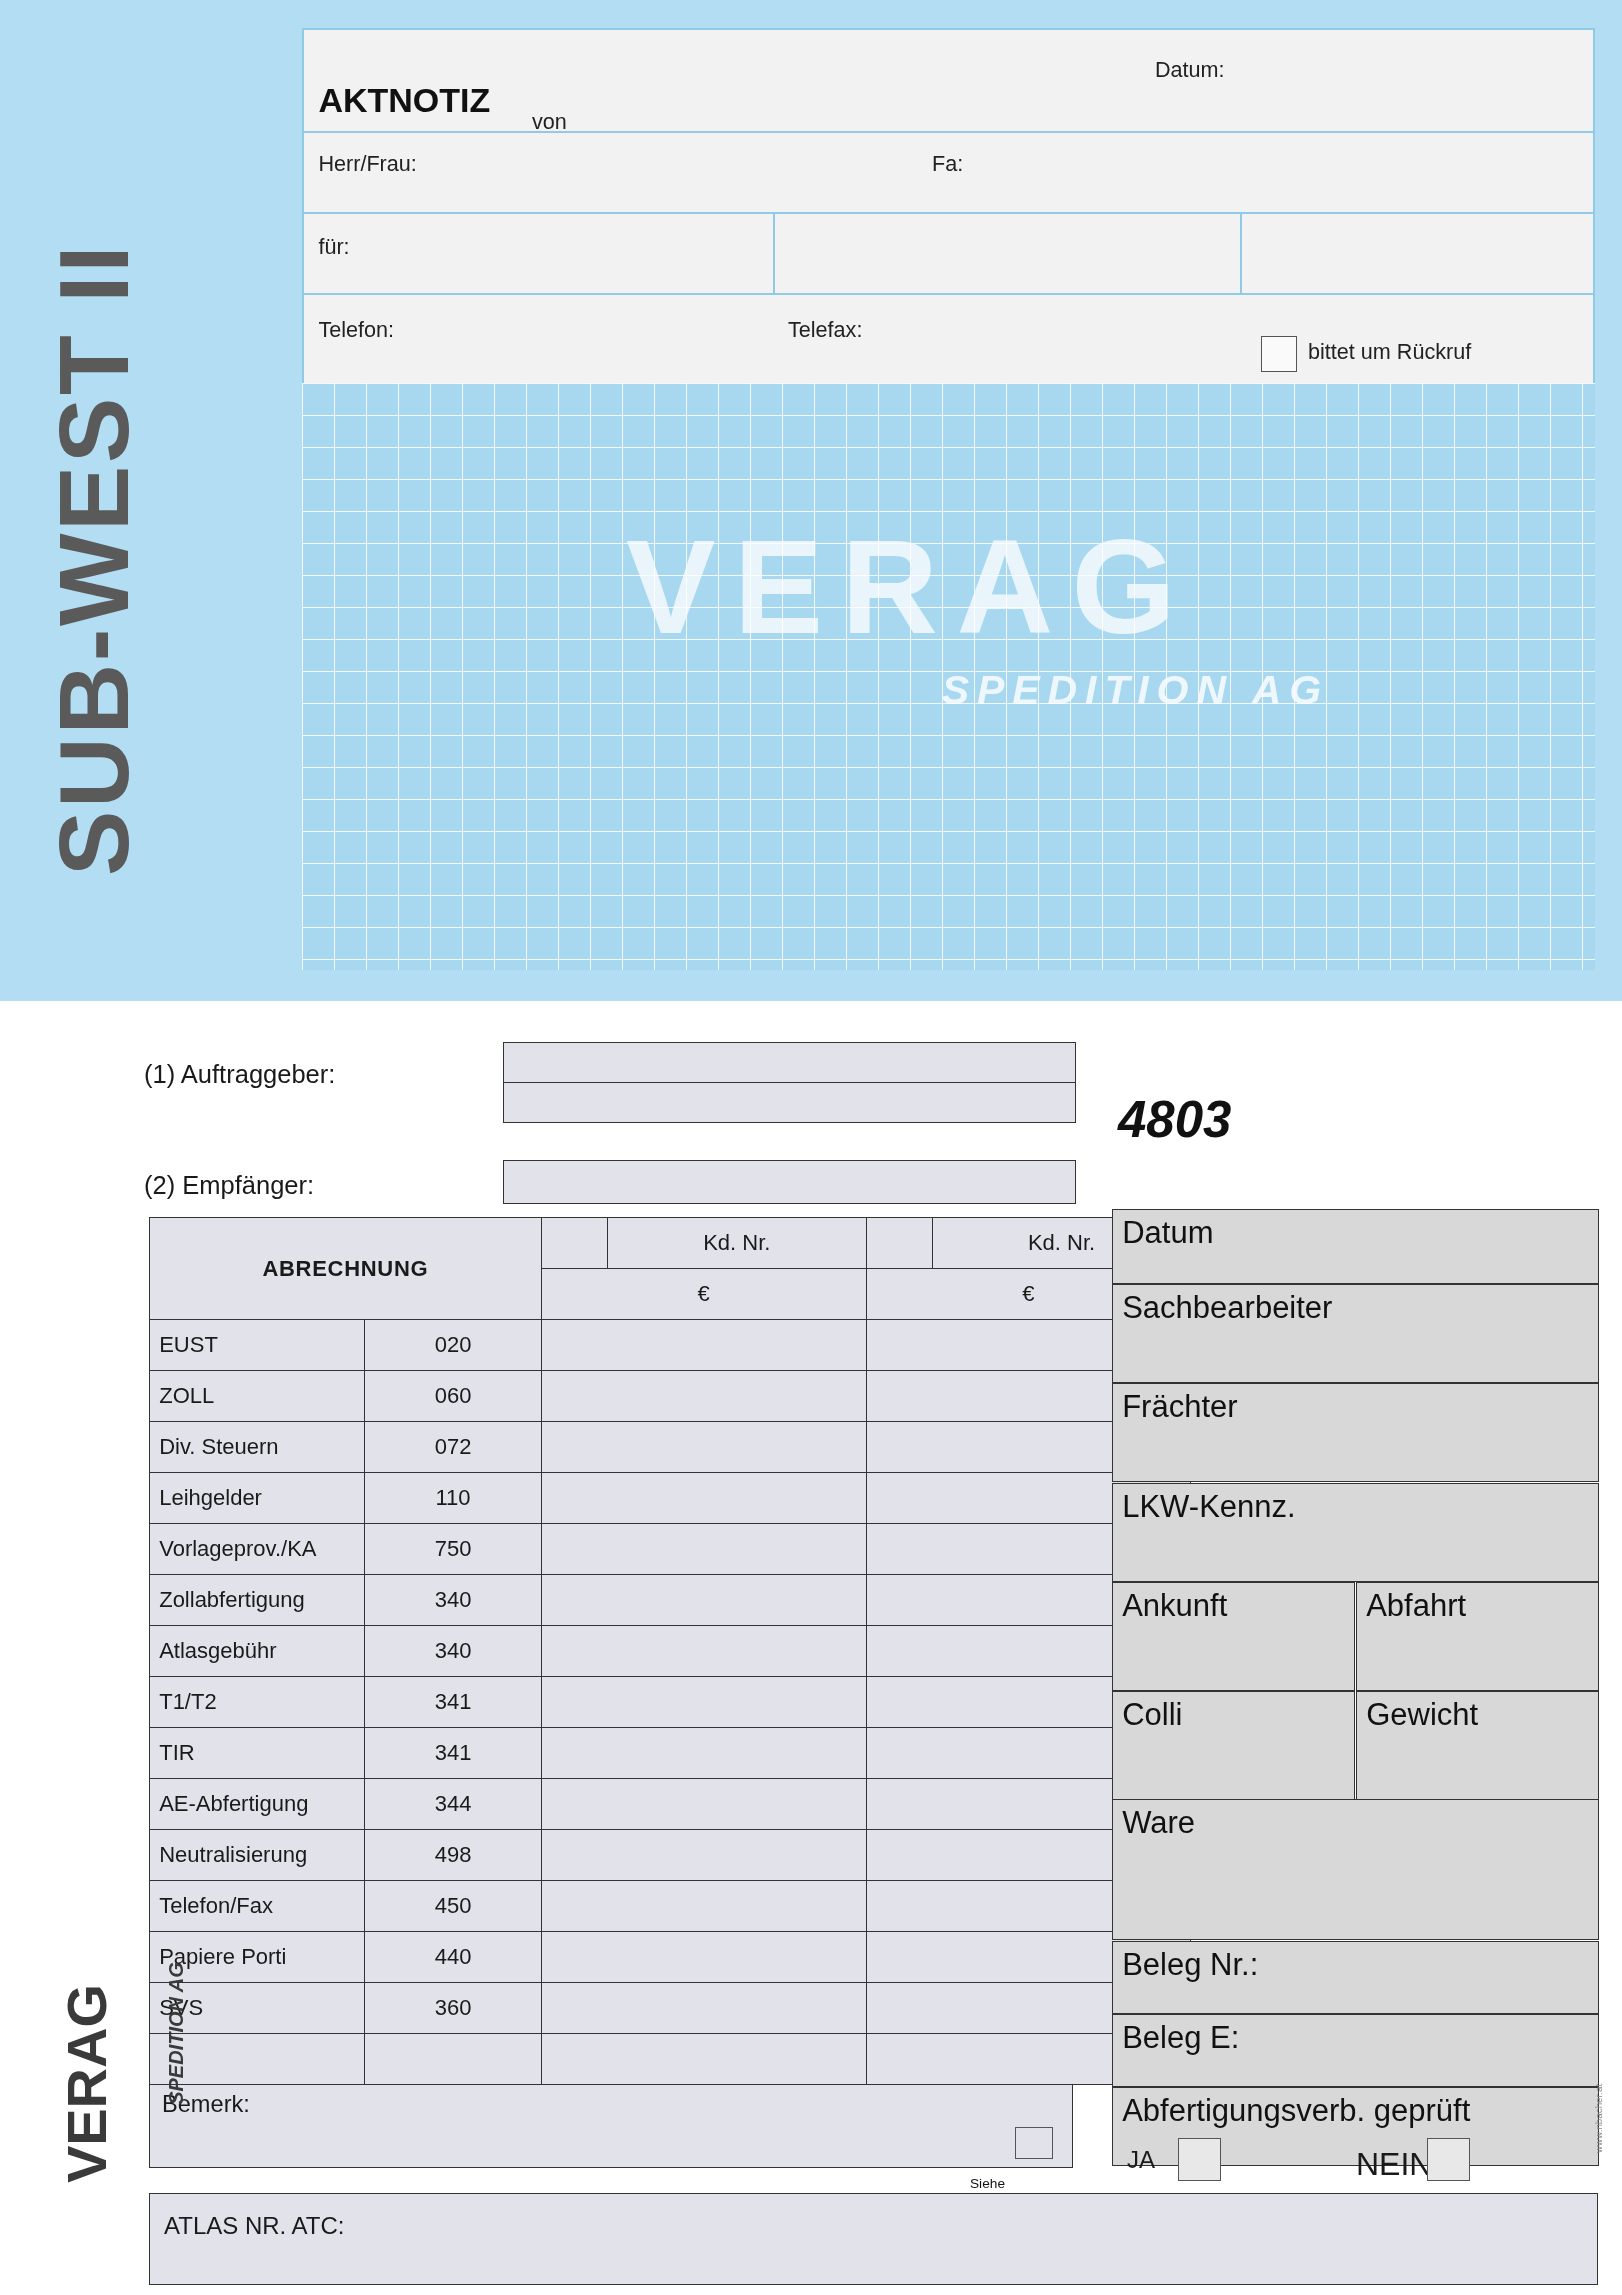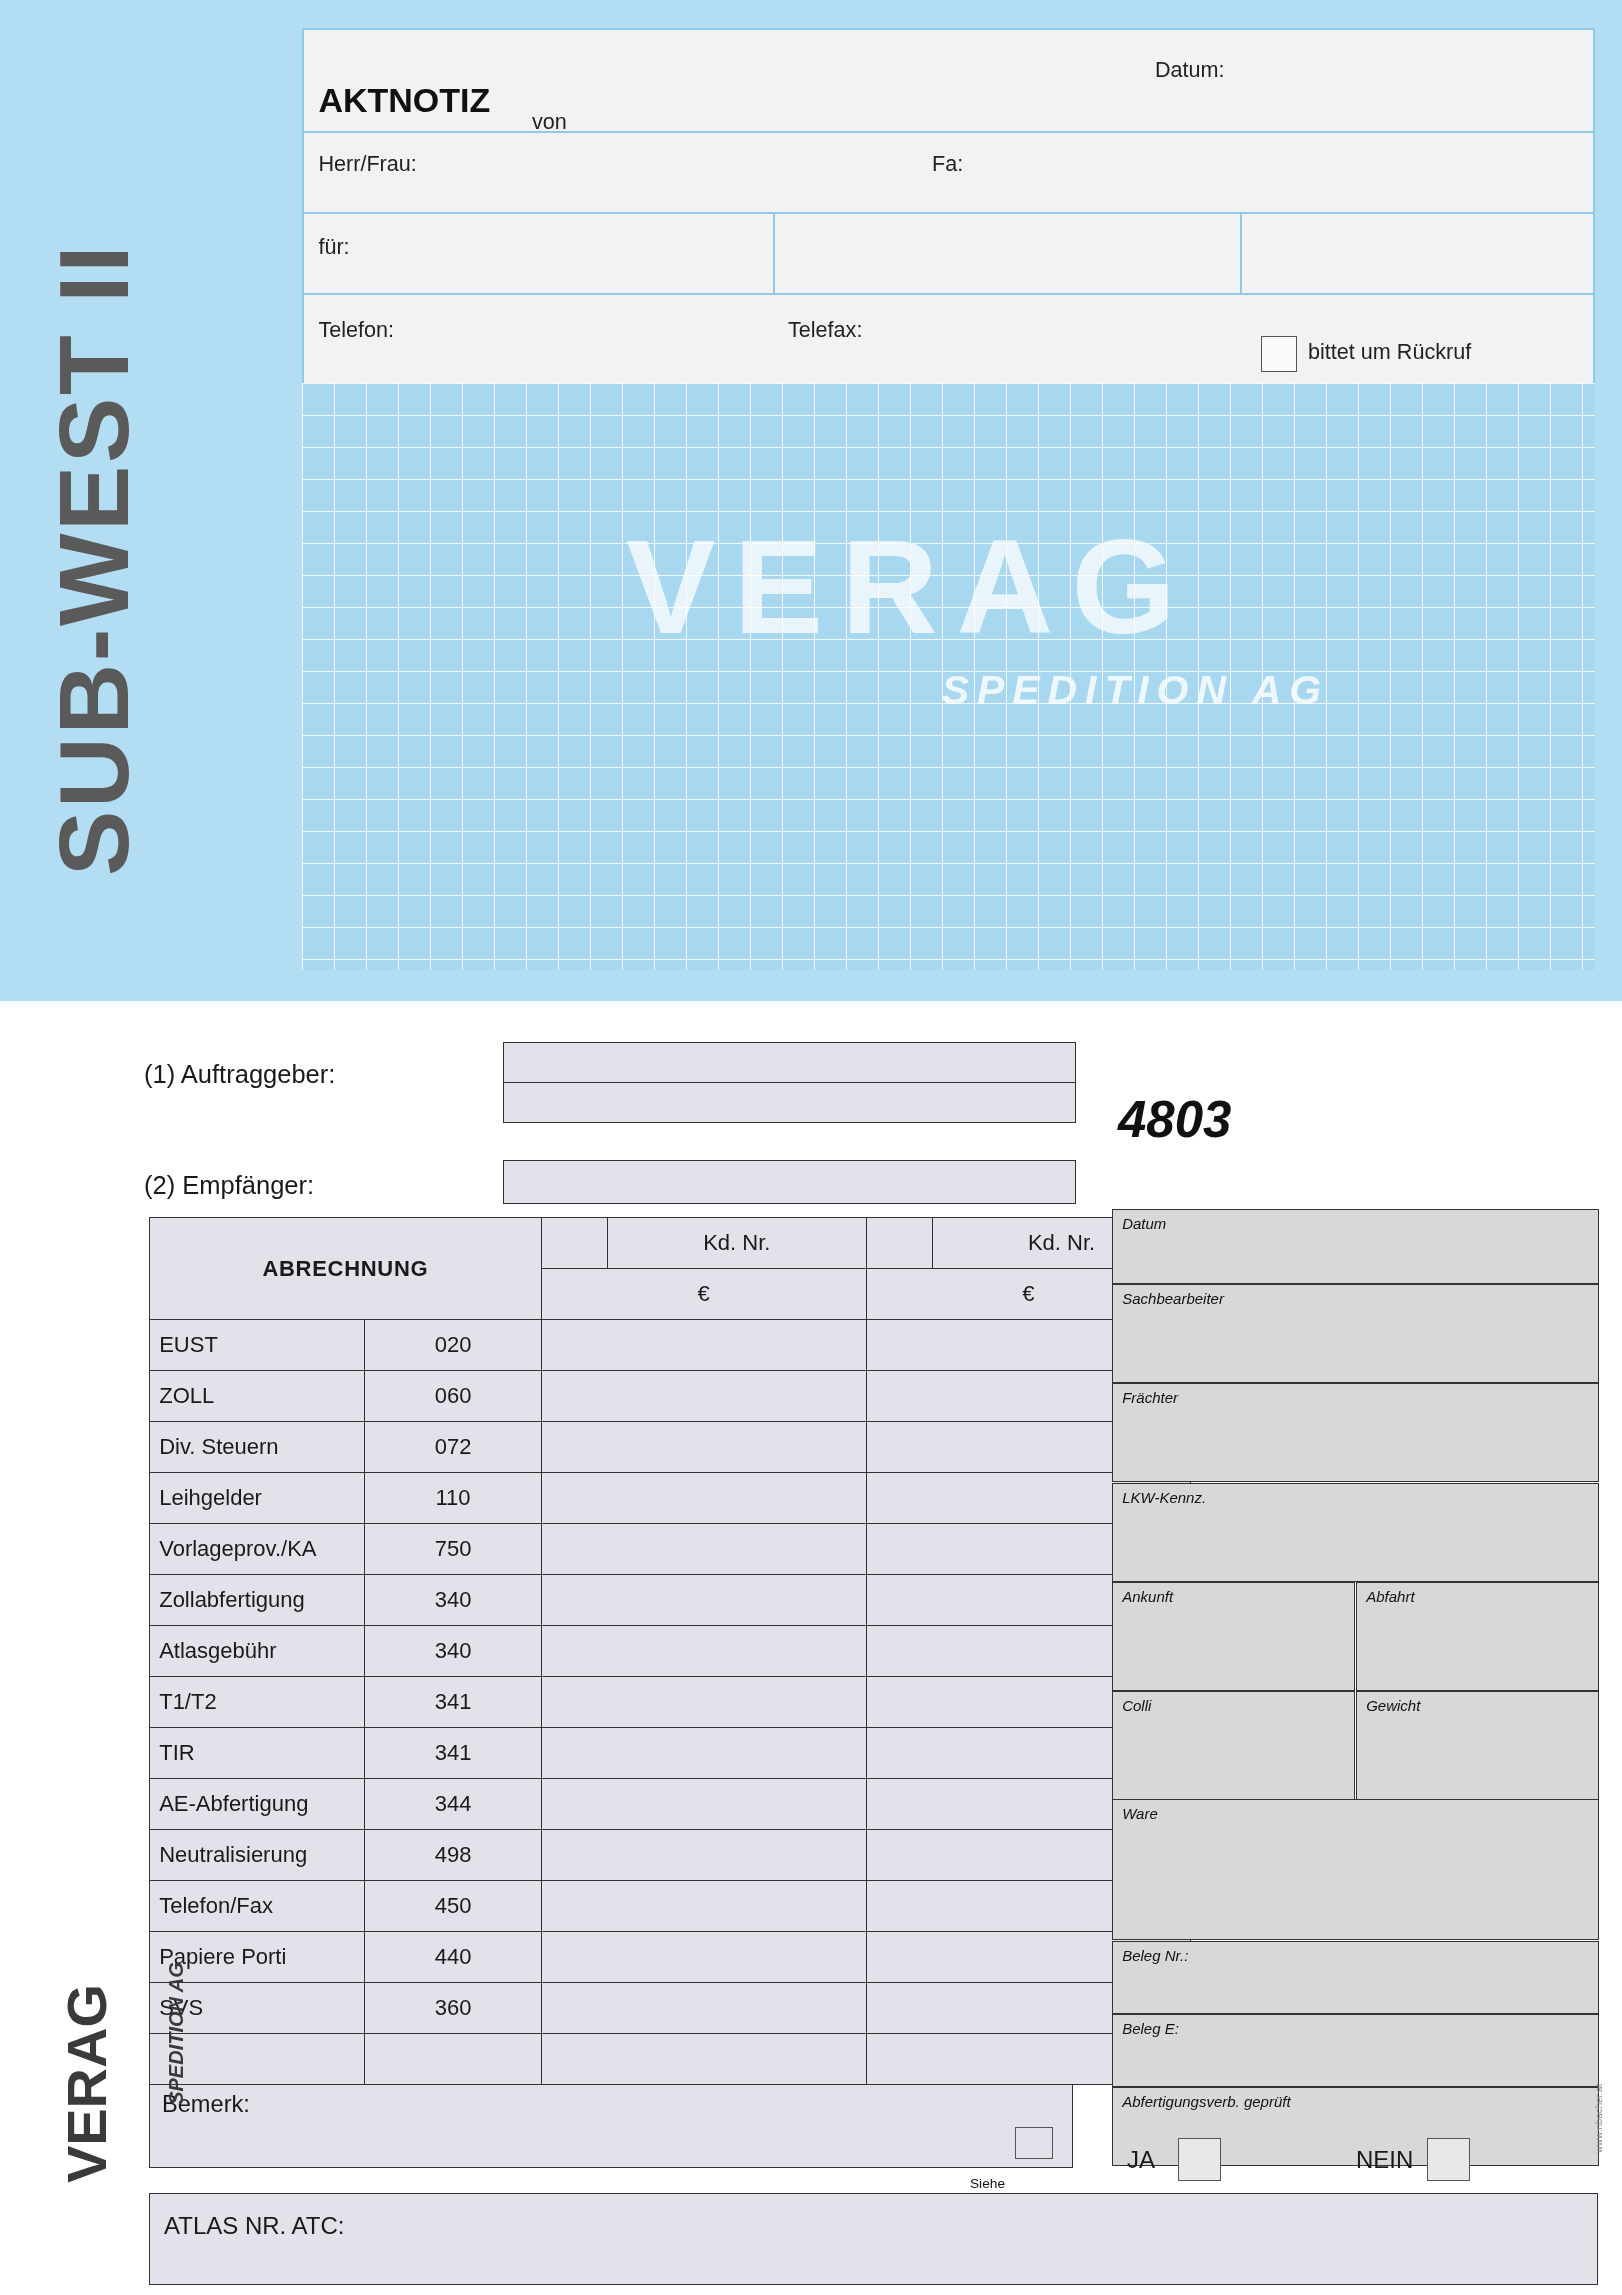--- a/index.html
+++ b/index.html
@@ -82,21 +82,21 @@
 
   .num4803{ position:absolute; left:1118px; top:1090px; font-size:51px; font-weight:bold; font-style:italic; color:#111; }
 
   table.abr{ position:absolute; left:149px; top:1217px; border-collapse:collapse; }
   table.abr td{ border:1.3px solid #333; background:#e2e2ea; font-size:22px; padding:0 9.2px; height:50px; }
   td.head{ background:#e2e2ea; }
   .abr-title{ font-size:26px; font-weight:bold; text-align:center; letter-spacing:0.7px;}
   .ctr{ text-align:center; }
 
   .rbox{ position:absolute; border:1.3px solid #333; background:#d8d8d8; box-sizing:border-box; }
-  .rbox .rl{ position:absolute; left:9.2px; top:5.2px; font-size:15px; color:#111;font-style:italic;}
+  .rbox .rl{ position:absolute; left:9.2px; top:5.2px; font-size:31px; color:#111;}
 
   .bemerk{ position:absolute; left:149px; top:2084px; width:924px; height:84px; border:1.3px solid #333; background:#e2e2ea; box-sizing:border-box;}
   .atlas{ position:absolute; left:149px; top:2193px; width:1449px; height:92px; border:1.3px solid #333; background:#e2e2ea; box-sizing:border-box;}
   .tiny{ font-size:13.7px; line-height:15px; color:#111; }
 
   .vcredit{
     position:absolute; left:1593px; top:2153px; transform:rotate(-90deg); transform-origin:0 0;
     font-size:9.8px; color:#888; white-space:nowrap;
   }
 </style>
@@ -303,21 +303,21 @@
   <span class="rl">Beleg Nr.:</span>
 </div>
 <div class="rbox" style="left:1112px; top:2014px; width:487px; height:73px;">
   <span class="rl">Beleg E:</span>
 </div>
 <div class="rbox" style="left:1112px; top:2087px; width:487px; height:79px;">
   <span class="rl">Abfertigungsverb. geprüft</span>
 </div>
 <div class="f-lbl" style="left:1127px; top:2146px; font-size:24px;">JA</div>
 <div class="checkbox" style="left:1178px; top:2138px; width:41px; height:41px; background:#e8e8e8;"></div>
-<div class="f-lbl" style="left:1356px; top:2146px; font-size:24px;">NEIN</div>
+<div class="f-lbl" style="left:1356px; top:2146px; font-size:32px;">NEIN</div>
 <div class="checkbox" style="left:1427px; top:2138px; width:41px; height:41px; background:#e8e8e8;"></div>
 
 <div class="side-verag">
   <span class="v1">VERAG</span>
   <span class="v2">SPEDITION AG</span>
 </div>
 
 <div class="vcredit">www.nbacher.at</div>
 
 

